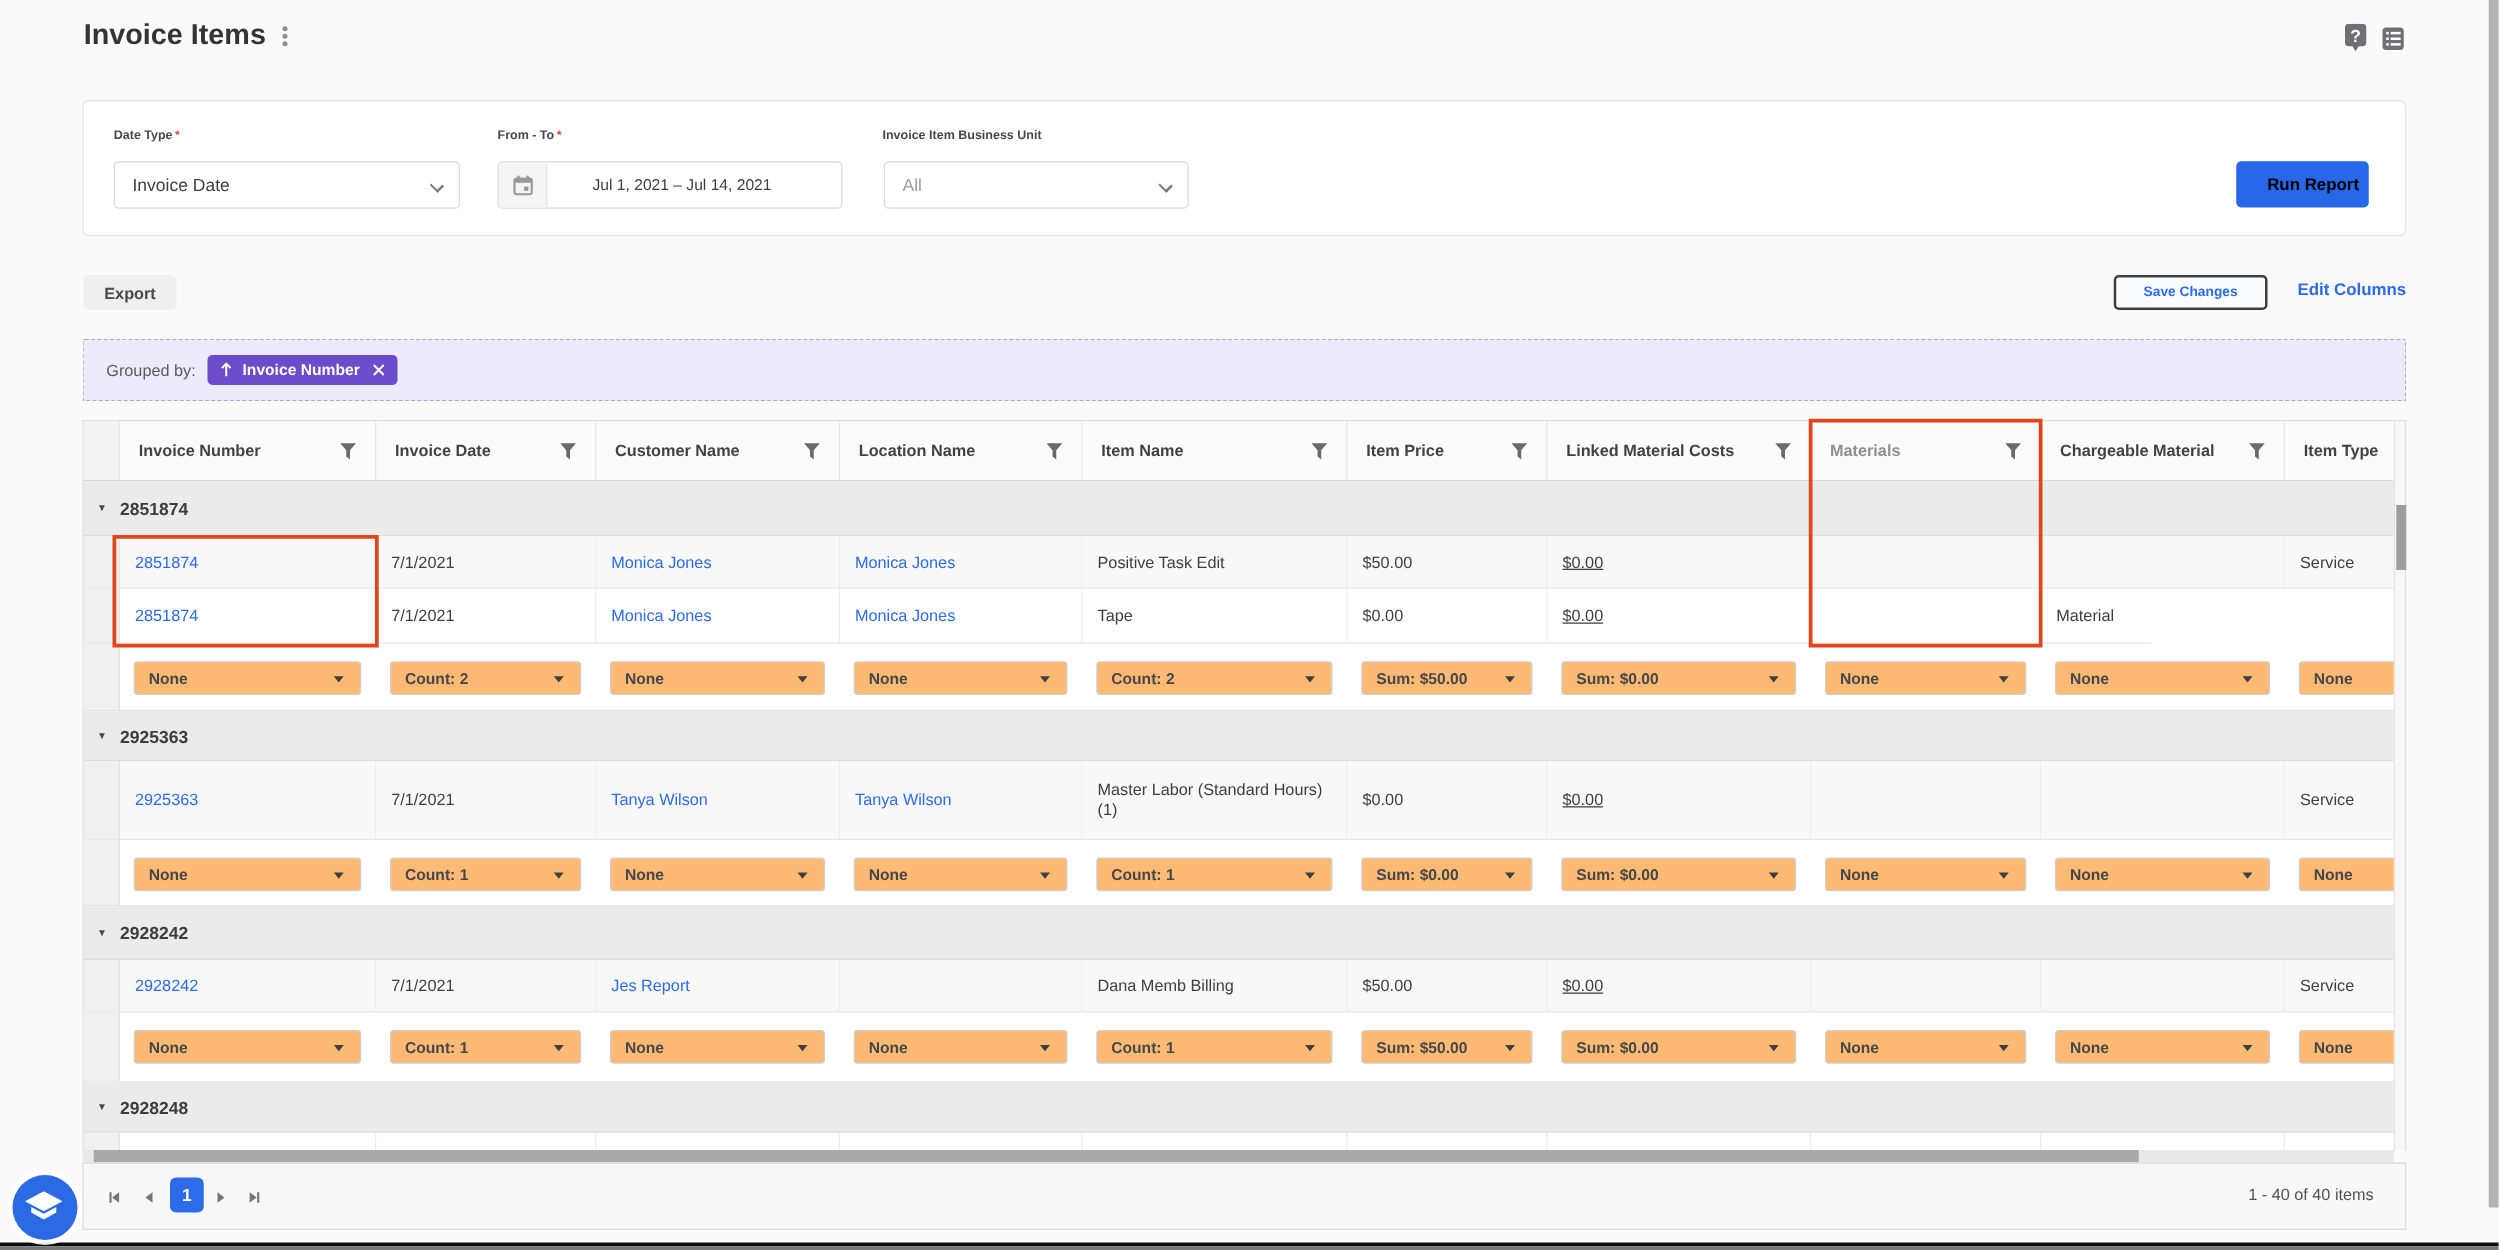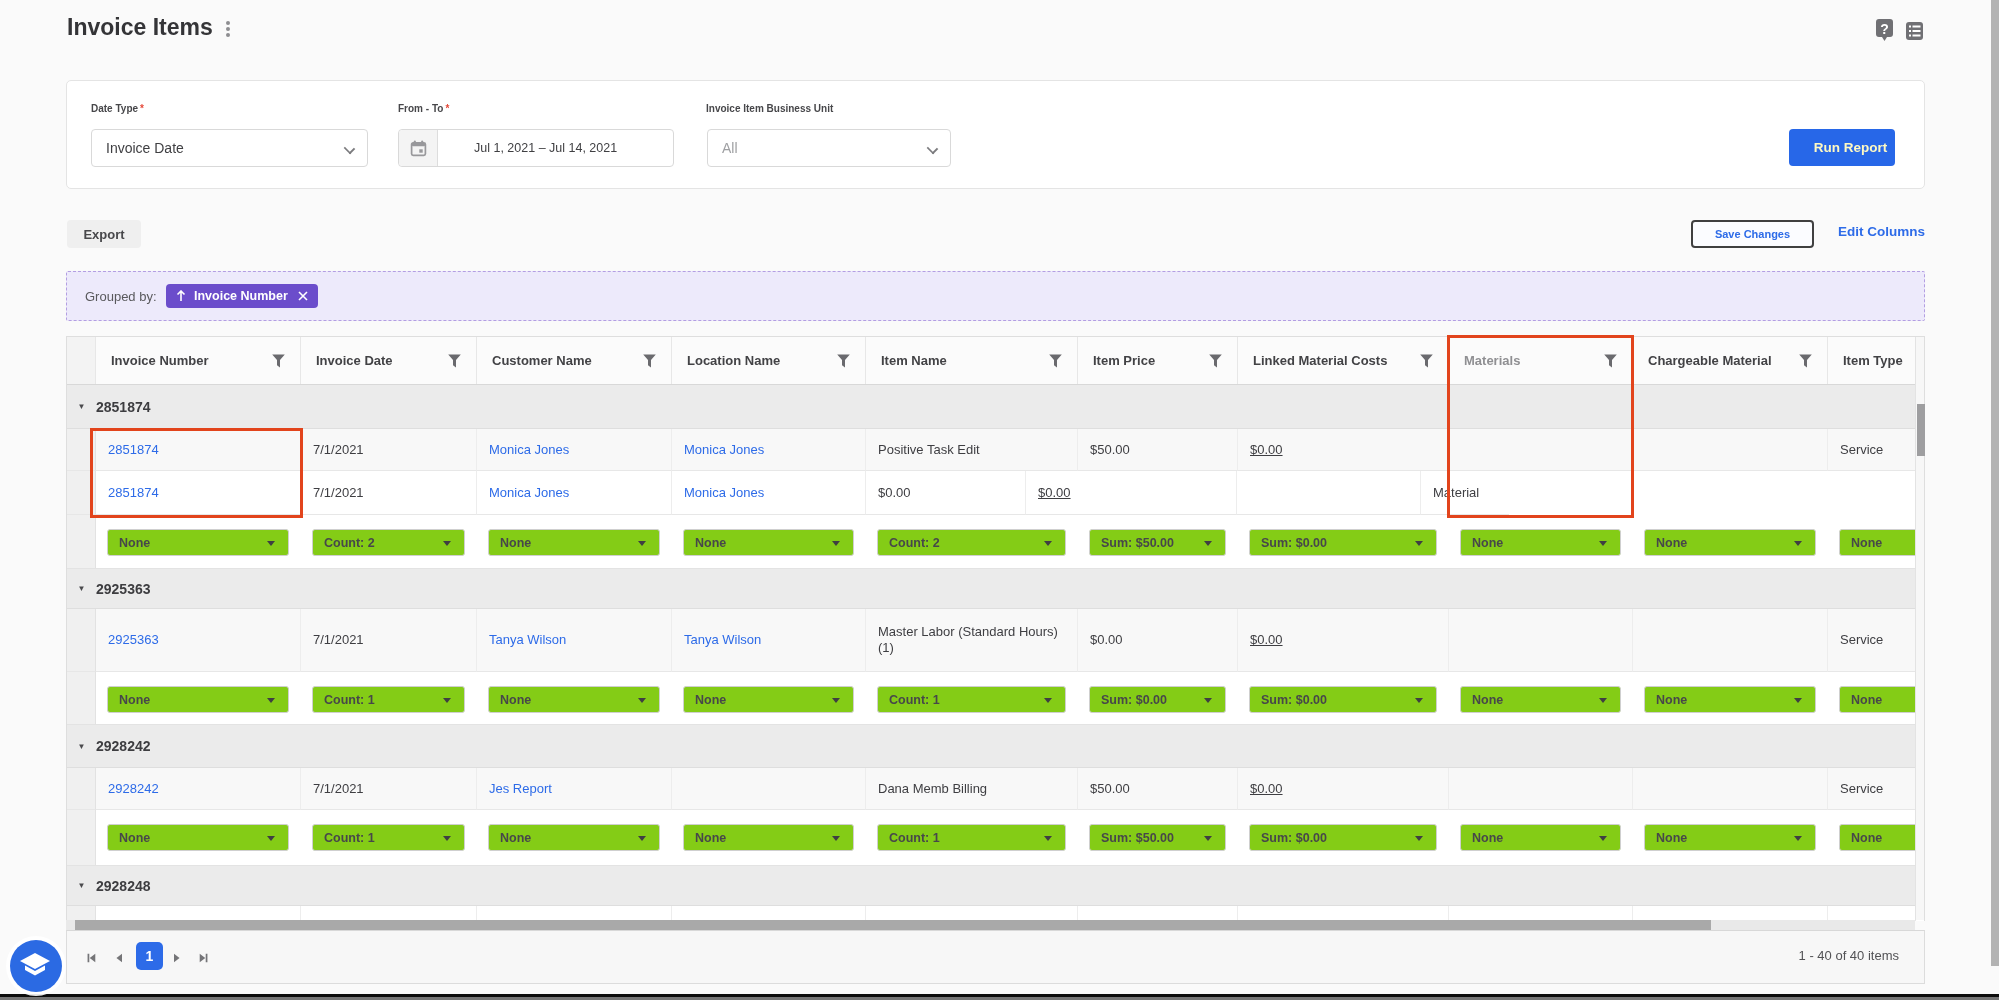--- a/index.html
+++ b/index.html
@@ -14,21 +14,21 @@
 
 
 .card { left:66px; top:80px; width:1859px; height:109px; background:#fff; border:1px solid #e4e4e4; border-radius:5px; }
 .flabel { font-size:10px; font-weight:700; color:#47474a; }
 .flabel .req { color:#e5493a; margin-left:2px; }
 .fbox { position:absolute; background:#fff; border:1px solid #d9d9d9; border-radius:4px; height:38px; font-size:14px; color:#3f3f42; display:flex; align-items:center; }
 .chev { position:absolute; right:13px; top:14px; width:9px; height:9px; }
 .chev:before { content:""; position:absolute; left:0; top:0; width:7px; height:7px; border-right:2px solid #7b7b7e; border-bottom:2px solid #7b7b7e; transform:rotate(45deg) scale(1,0.82); }
 
 
-.btn-primary { background:#2767e8; color:#fef9c3; border-radius:4px; font-size:13.5px; font-weight:700; display:flex; align-items:center; justify-content:center;padding-left:17px; }
+.btn-primary { background:#2767e8; color:#000000; border-radius:4px; font-size:13.5px; font-weight:700; display:flex; align-items:center; justify-content:center;padding-left:17px; }
 .btn-gray { background:#efefef; color:#48484b; border-radius:4px; font-size:13px; font-weight:700; display:flex; align-items:center; justify-content:center; }
 .btn-outline { background:#fbfcff; color:#2d6be8; border:2px solid #404040; border-radius:4px; font-size:11px; font-weight:700; display:flex; align-items:center; justify-content:center; }
 .link { color:#2d6be8; font-size:13.5px; font-weight:700; }
 
 
 .groupbar { left:66px; top:271px; width:1859px; height:50px; background:#edeafb; border:1px dashed #b39ee2; border-radius:2px; }
 .chip { position:absolute; left:99px; top:12px; height:24px; background:#6b4dcb; border-radius:4px; color:#fff; font-size:12.5px; font-weight:700; display:flex; align-items:center; padding:0 10px; }
 
 
 .tbl { left:66px; top:336px; width:1859px; background:#fff; border:1px solid #dedede; border-bottom:none; }
@@ -44,21 +44,21 @@
 .grow { background:#ebebeb; border-bottom:1px solid #dedede; align-items:center; font-size:14px; font-weight:700; color:#3d3d40; }
 .grow .tri { width:29px; text-align:center; font-size:8px; color:#4a4a4d; }
 .drow .c { border-right:1px solid #ededed; display:flex; align-items:center; padding-left:12px; font-size:13px; color:#3e3e42; border-bottom:1px solid #e7e7e7; line-height:16px; }
 .drow .c1 { background:#f0f0f0; border-right:1px solid #e2e2e2; }
 .drow .c11 { border-right:none; }
 .drow.alt .c { background:#f8f8f8; }
 .drow.alt .c1 { background:#f0f0f0; }
 .arow { border-bottom:1px solid #e3e3e3; background:#fff; }
 .arow .c1 { background:#f0f0f0; border-right:1px solid #e2e2e2; }
 .alink { color:#2d6be8; }
-.sel { position:absolute; top:14px; left:11px; right:12px; height:27px; border:1px solid #cfcfcf; border-radius:3px; background:#84cc16; display:flex; align-items:center; padding-left:11px; font-size:12.5px; font-weight:700; color:#47474a; }
+.sel { position:absolute; top:14px; left:11px; right:12px; height:27px; border:1px solid #cfcfcf; border-radius:3px; background:#fdba74; display:flex; align-items:center; padding-left:11px; font-size:12.5px; font-weight:700; color:#47474a; }
 .sel:after { content:""; position:absolute; right:13px; top:11px; width:0; height:0; border-left:4px solid transparent; border-right:4px solid transparent; border-top:5px solid #3f3f42; }
 
 
 .redbox { position:absolute; border:3px solid #e2441c; }
 
 
 .hscroll { left:66px; top:920px; width:1849px; height:10px; background:#e9e9e9; }
 .hscroll .thumb { position:absolute; left:9px; top:0; width:1636px; height:10px; background:#a9a9a9; }
 .vscroll { left:1915px; top:337px; width:9px; height:583px; background:#f7f7f7; border-left:1px solid #e3e3e3; }
 .vscroll .thumb { position:absolute; left:1px; top:67px; width:8px; height:52px; background:#9e9ea0; }
@@ -194,20 +194,21 @@
       <span class="c c2">
         <span class="alink">2851874</span>
       </span>
       <span class="c c3">7/1/2021</span>
       <span class="c c4">
         <span class="alink">Monica Jones</span>
       </span>
       <span class="c c5">
         <span class="alink">Monica Jones</span>
       </span>
+      <span class="c c6">Tape</span>
       <span class="c c7">$0.00</span>
       <span class="c c8">
         <span style="text-decoration:underline;">$0.00</span>
       </span>
       <span class="c c9"></span>
       <span class="c c11">Material</span>
     </div>
     <div class="row arow" style="height:54px;">
       <span class="c c1"></span>
       <span class="c c2">

